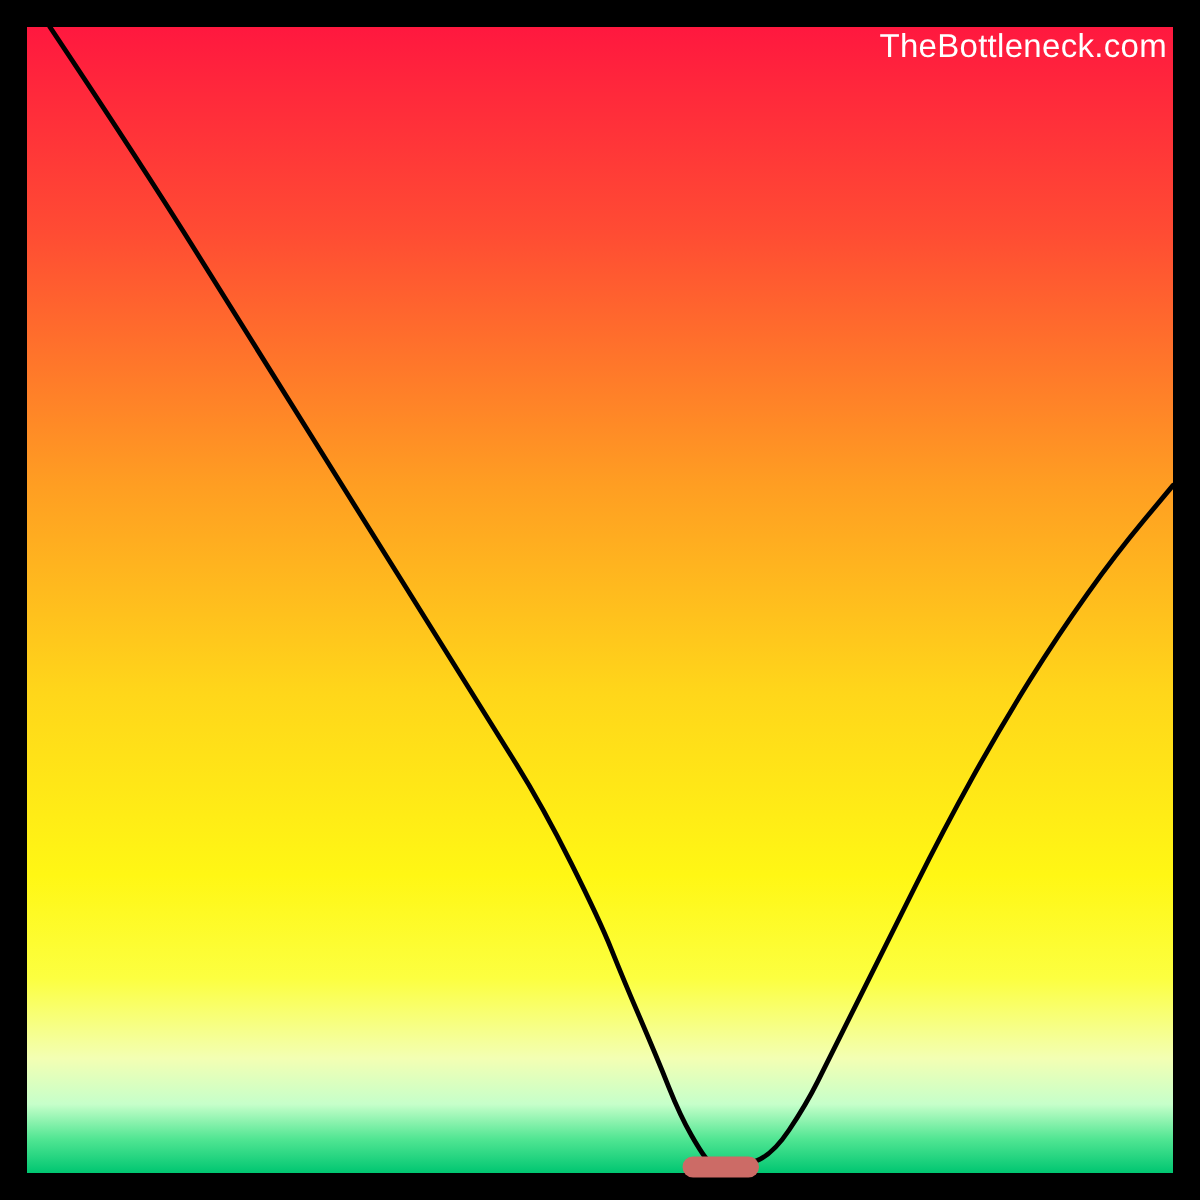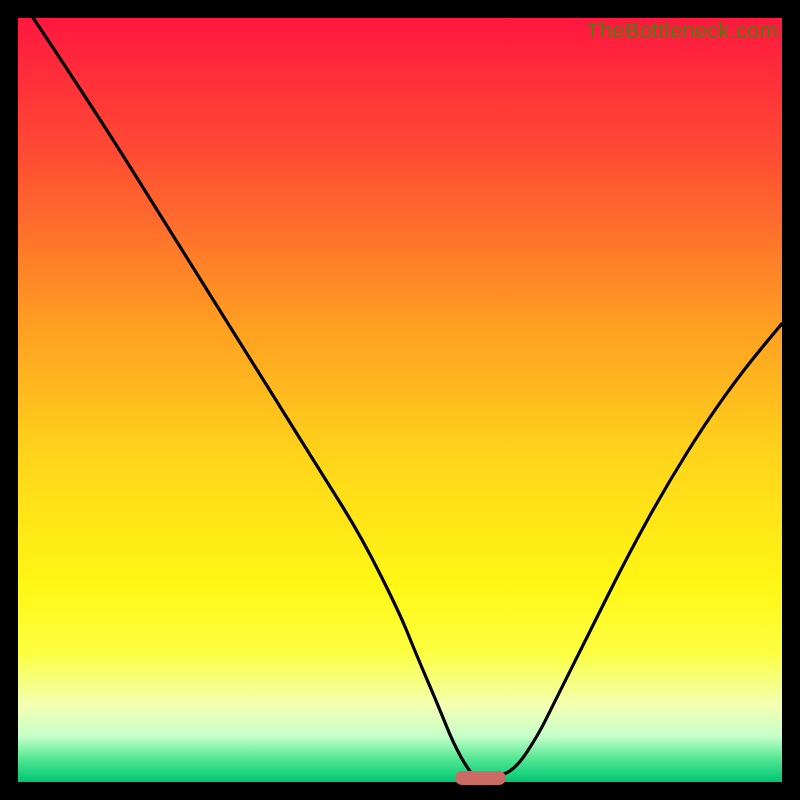--- a/index.html
+++ b/index.html
@@ -24,21 +24,21 @@
     top: 0;
     width: 764px;
     height: 764px;
   }
   .attribution {
     position: absolute;
     right: 4px;
     top: 0px;
     font-family: Arial, Helvetica, sans-serif;
     font-size: 22px;
-    color: #4d7c0f;
+    color: #ffffff;
     font-weight: 500;
     letter-spacing: 0.2px;
   }
   .marker {
     position: absolute;
     width: 51px;
     height: 14px;
     background: #cc6b66;
     border-radius: 7px;
   }

